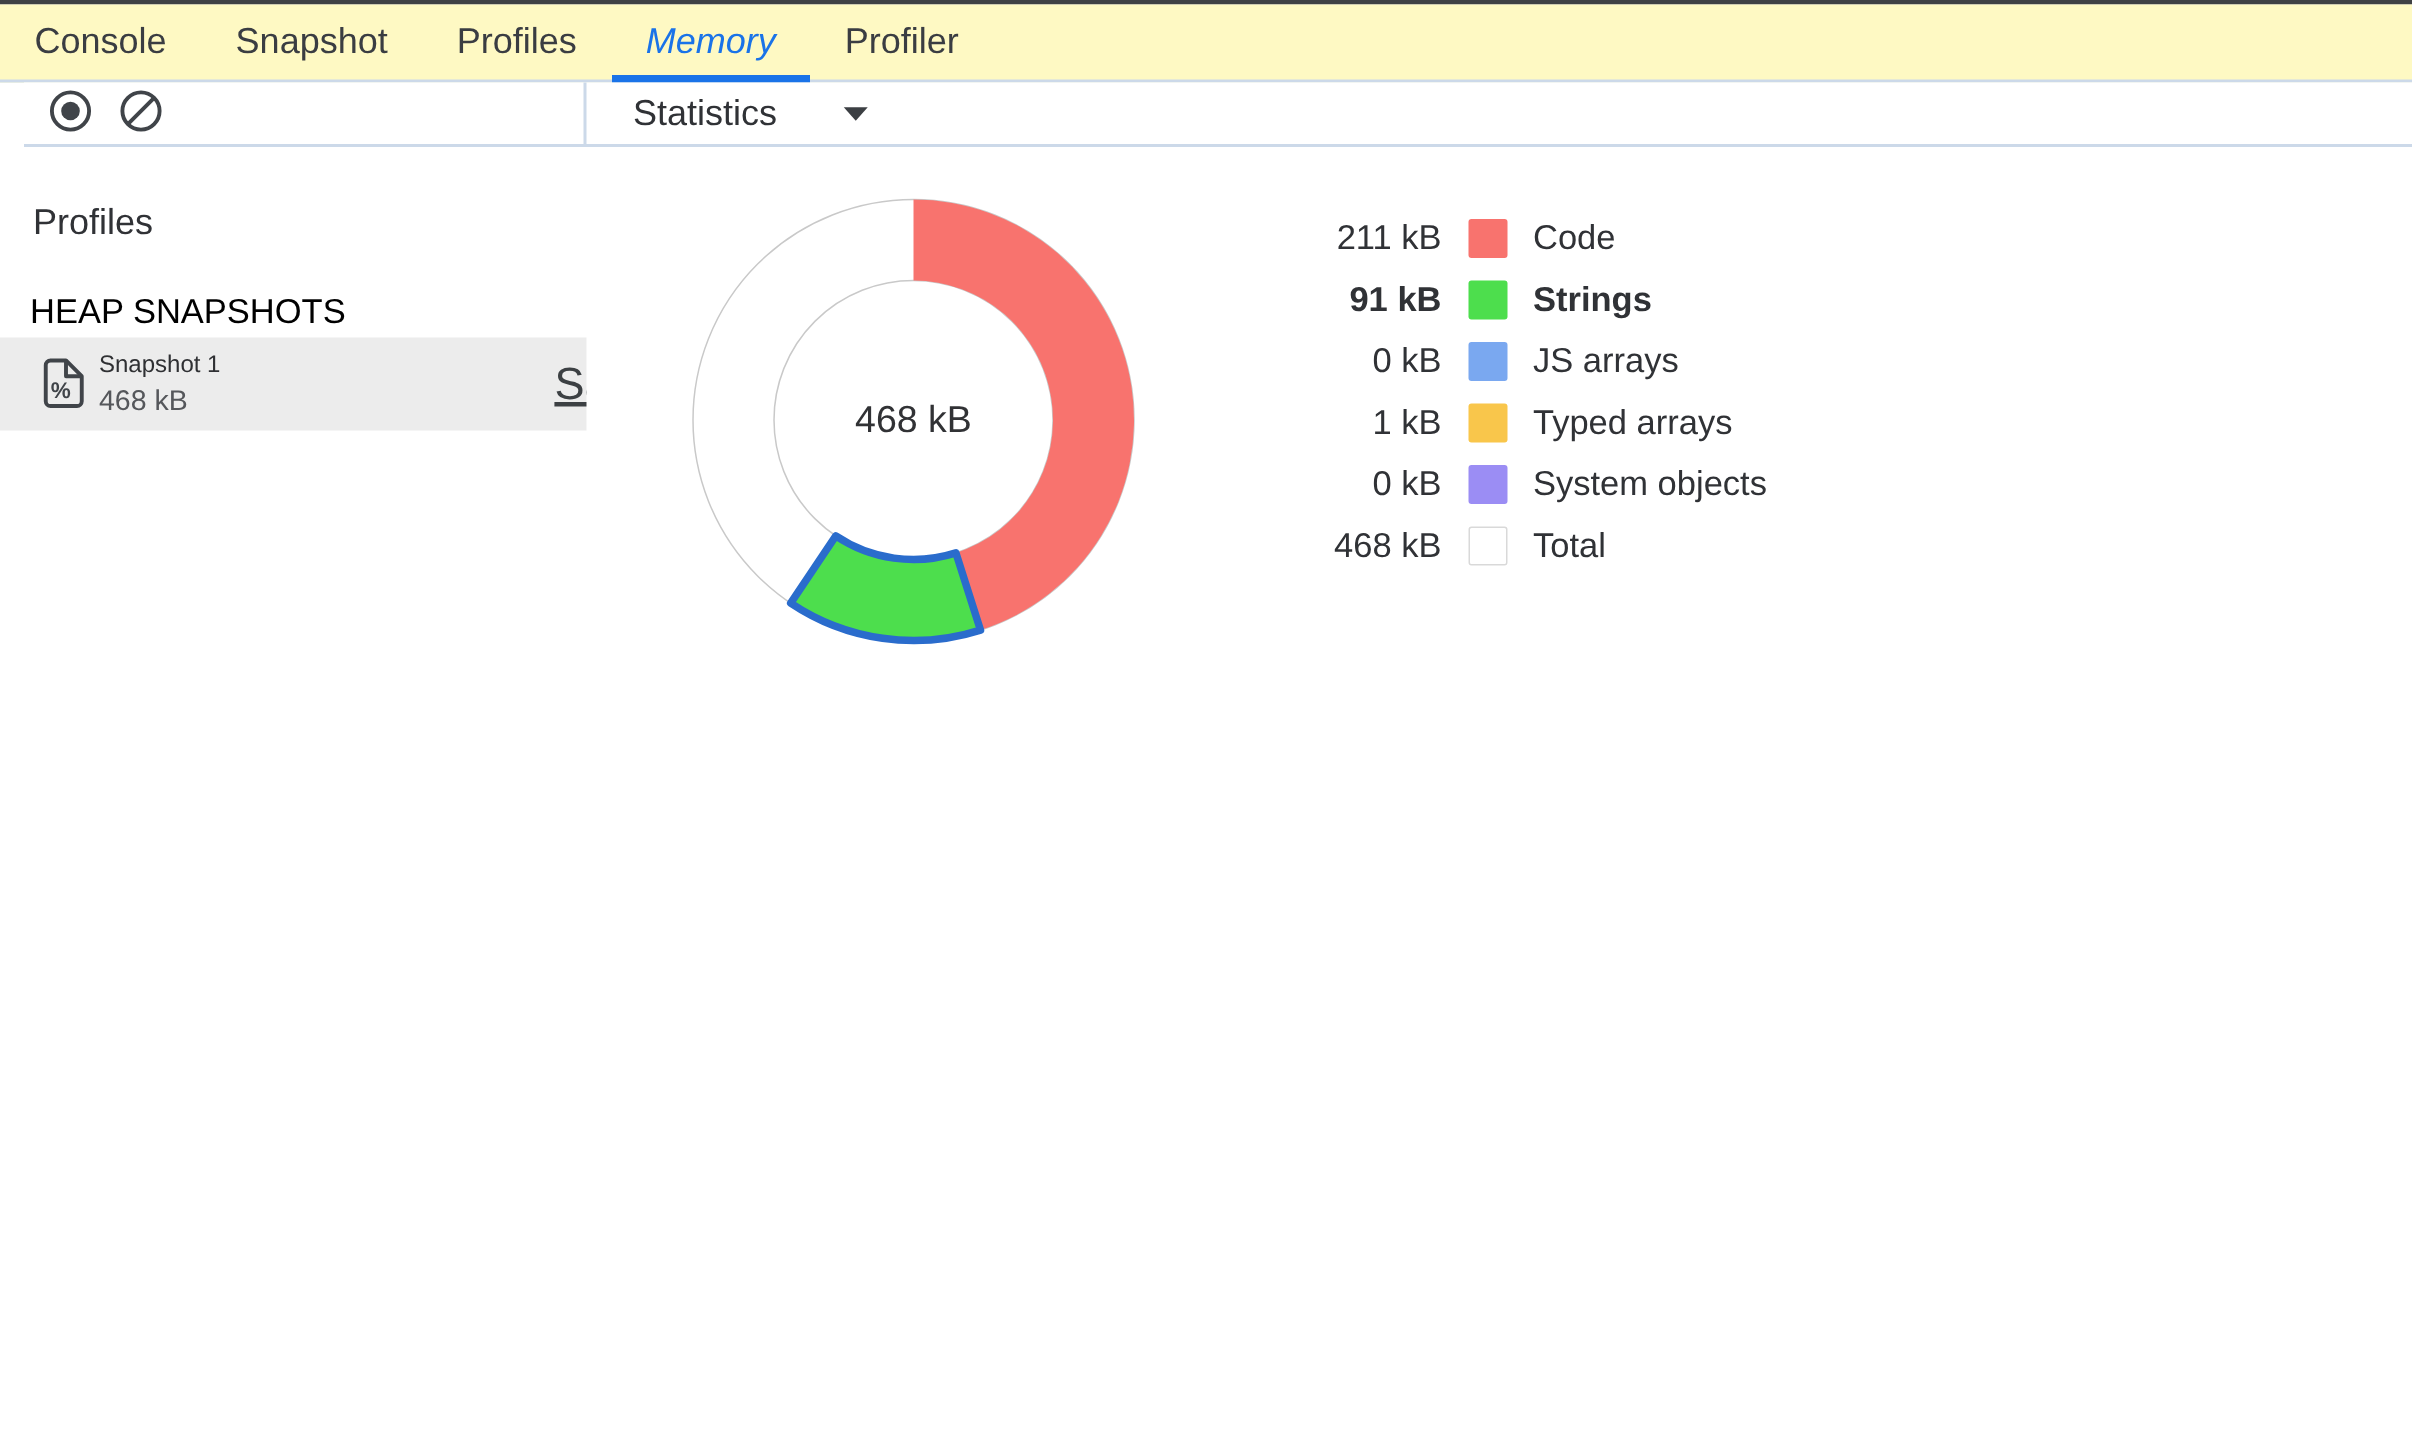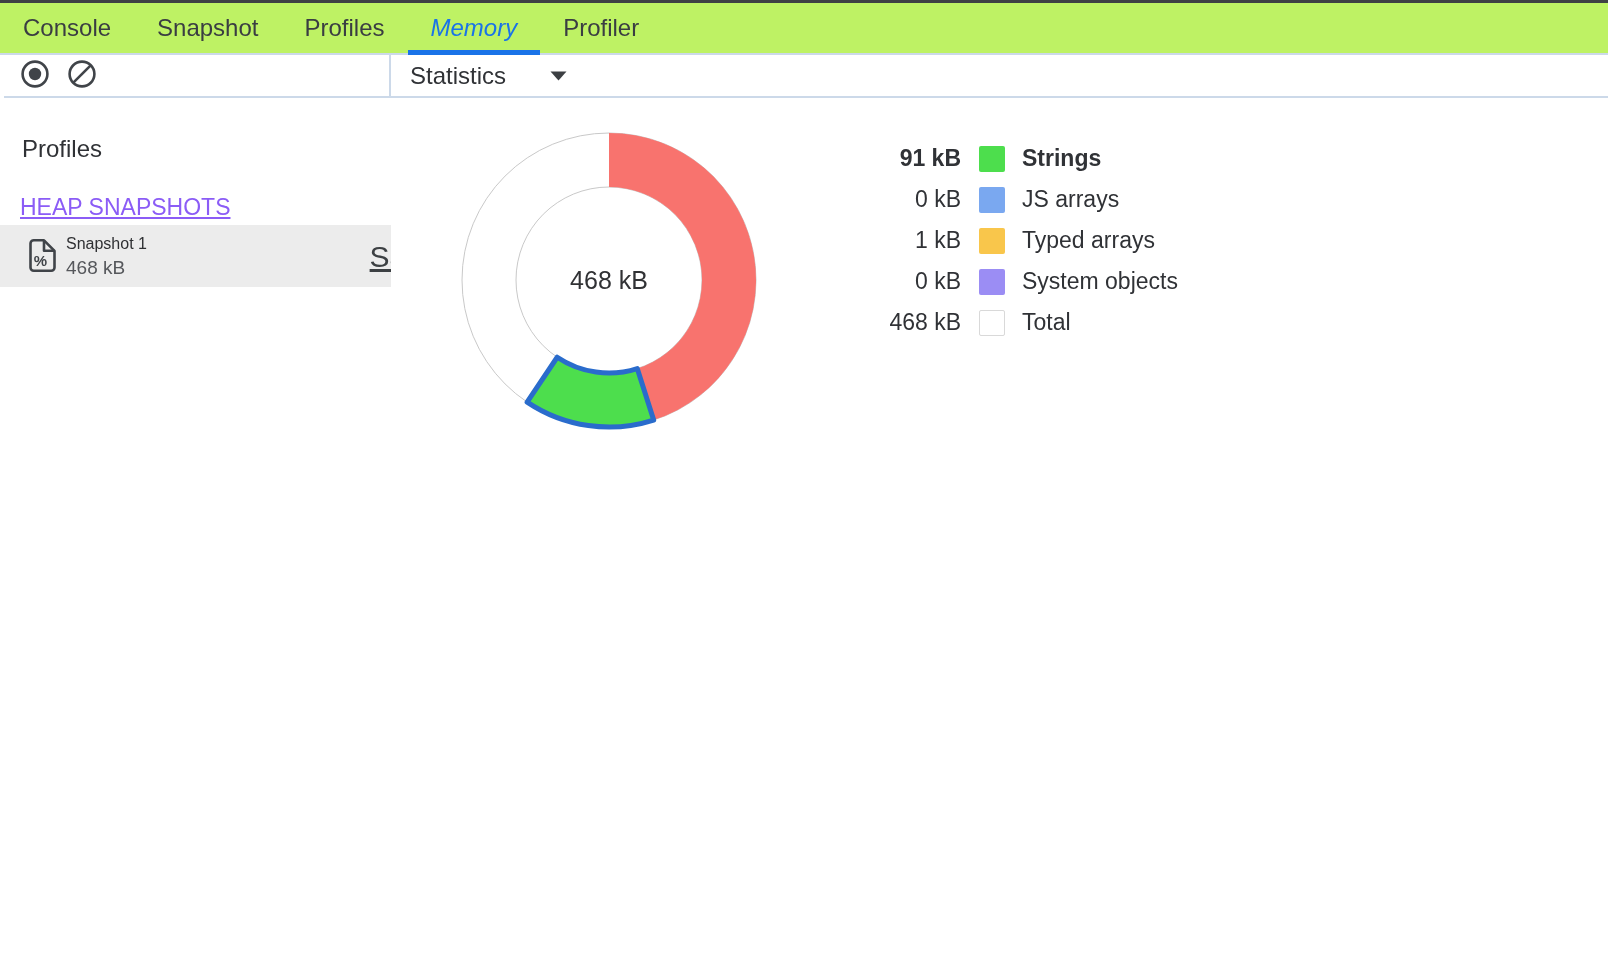--- a/index.html
+++ b/index.html
@@ -12,37 +12,37 @@
     color: #35363a;
     -webkit-font-smoothing: antialiased;
   }
 
   
   .top-strip { position: absolute; top: 0; left: 0; right: 0; height: 3px; background: #3f4144; }
 
   
   .tabbar {
     position: absolute; top: 3px; left: 0; right: 0; height: 52px;
-    background: #bef264; border-bottom: 2px solid #ccd9e9;
+    background: #fef9c3; border-bottom: 2px solid #ccd9e9;
     display: flex; align-items: stretch;
   }
   .tab {
     display: flex; align-items: center; padding: 0 23px;
     font-size: 24px; color: #3a3d42; position: relative; cursor: default;
     white-space: nowrap;
   }
   .tab.active { color: #1a73e8; font-style: italic; }
   .tab.active::after {
     content: ""; position: absolute; left: 0; right: 0; bottom: -2px;
     height: 5px; background: #1a73e8;
   }
 
   
   .toolbar {
-    position: absolute; top: 55px; left: 4px; right: 0; height: 43px;
+    position: absolute; top: 55px; left: 16px; right: 0; height: 43px;
     background: #ffffff; border-bottom: 2px solid #ccd9e9;
     display: flex; align-items: flex-start;
   }
   .toolbar-left {
     width: 389px; height: 100%; display: flex; align-items: center;
     gap: 17px; padding-left: 16px; flex-shrink: 0;
   }
   .icon-btn { width: 30px; height: 30px; display: flex; align-items: center; justify-content: center; cursor: pointer; background: none; border: none; padding: 0; }
   .toolbar-right {
     flex: 1; height: 100%; display: flex; align-items: center; padding-left: 17px;
@@ -50,21 +50,21 @@
   .view-select { display: flex; align-items: center; cursor: pointer; }
   .view-select-label { font-size: 24px; color: #303236; }
   .view-select-arrow { margin-left: 43px; display: flex; align-items: center; }
 
   
   .v-divider { position: absolute; left: 389px; top: 55px; bottom: 0; width: 2px; background: #ccd9e9; }
 
   
   .sidebar { position: absolute; left: 0; top: 98px; width: 450px; bottom: 0; background: #ffffff; }
   .profiles-label { position: absolute; left: 22px; top: 37px; font-size: 24px; color: #303236; }
-  .section-label { position: absolute; left: 20px; top: 96px; font-size: 23px; color: #8b5cf6; text-decoration: underline; }
+  .section-label { position: absolute; left: 20px; top: 96px; font-size: 23px; color: #000000; }
   .snapshot-row {
     position: absolute; left: 0; top: 127px; width: 100%; height: 62px;
     background: #ececec; cursor: pointer;
   }
   .snapshot-icon { position: absolute; left: 28px; top: 13px; }
   .snapshot-texts { position: absolute; left: 66px; top: 6px; }
   .snapshot-title { font-size: 16px; color: #2f3033; line-height: 26px; }
   .snapshot-size { font-size: 19px; color: #55575b; line-height: 22px; }
   .save-link {
     position: absolute; right: 12px; top: 15px; font-size: 30px; color: #3c4043;
@@ -159,20 +159,25 @@
     <svg id="donut-svg" width="320" height="320" viewBox="0 0 320 320">
         <circle cx="160" cy="160" r="147" fill="none" stroke="#c9c9c9" stroke-width="1"></circle>
         <circle cx="160" cy="160" r="93" fill="none" stroke="#c9c9c9" stroke-width="1"></circle>
         <path d="M160.00,13.00 A147,147 0 0 1 204.67,300.05 L188.26,248.60 A93,93 0 0 0 160.00,67.00 Z" fill="#f8736e"></path>
         <path d="M78.13,282.09 A147,147 0 0 1 76.49,280.98 L107.17,236.54 A93,93 0 0 0 108.20,237.24 Z" fill="#f9c64b"></path>
         <path d="M204.67,300.05 A147,147 0 0 1 78.13,282.09 L108.20,237.24 A93,93 0 0 0 188.26,248.60 Z" fill="#4dde4d" stroke="#2a6ccc" stroke-width="5" stroke-linejoin="round"></path>
       </svg>
     <div class="chart-center-label">468 kB</div>
   </div>
   <div class="legend" id="legend">
+      <div class="legend-row">
+        <span class="legend-size">211 kB</span>
+        <span class="legend-swatch" style="background: rgb(248, 115, 110);"></span>
+        <span class="legend-label">Code</span>
+      </div>
       <div class="legend-row bold">
         <span class="legend-size">91 kB</span>
         <span class="legend-swatch" style="background: rgb(77, 222, 77);"></span>
         <span class="legend-label">Strings</span>
       </div>
       <div class="legend-row">
         <span class="legend-size">0 kB</span>
         <span class="legend-swatch" style="background: rgb(122, 168, 240);"></span>
         <span class="legend-label">JS arrays</span>
       </div>

